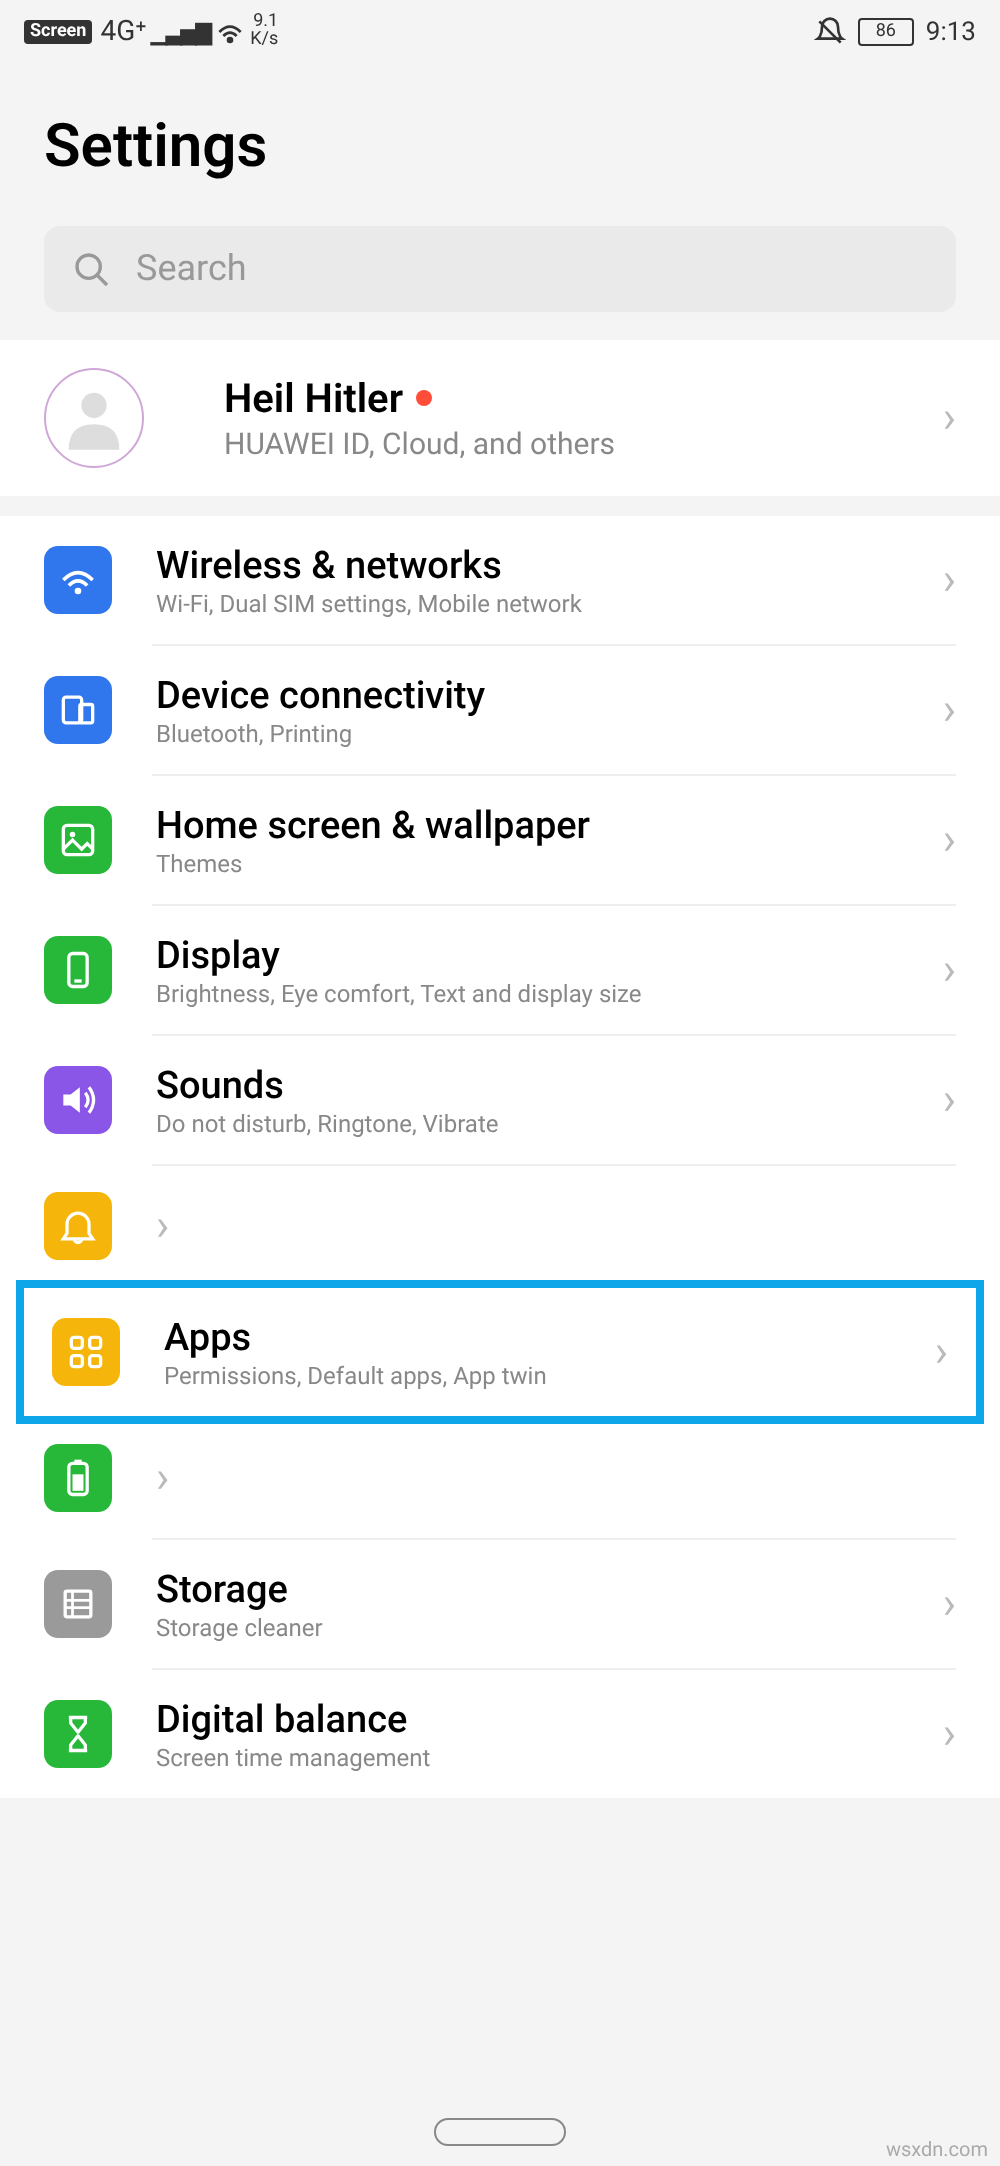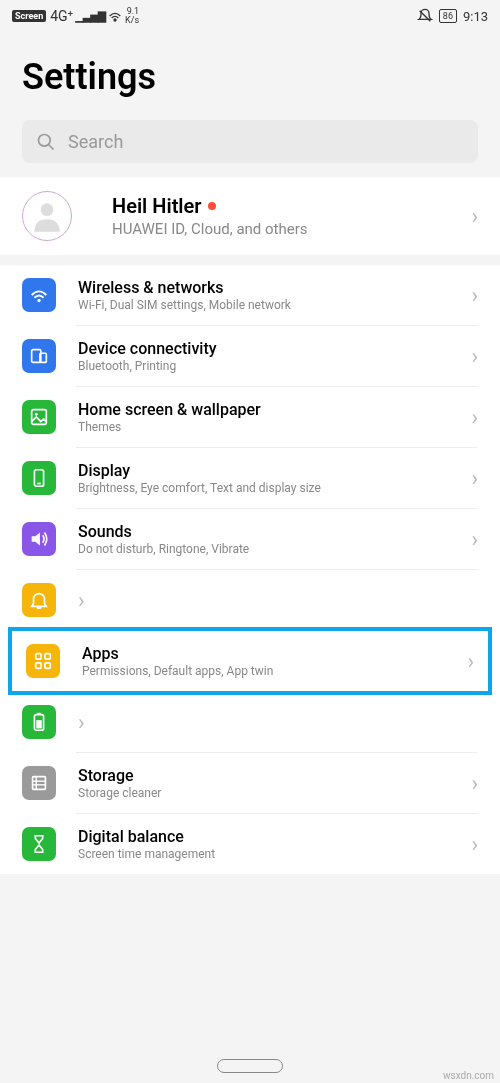--- a/index.html
+++ b/index.html
@@ -37,34 +37,34 @@
       border-radius: 2px;
       font-weight: bold;
     }
     .status-right {
       display: flex;
       align-items: center;
       gap: 6px;
     }
     .battery-box {
       border: 1.5px solid #333;
-      width: 18px;
+      width: 28px;
       height: 14px;
       border-radius: 2px;
       font-size: 9px;
       display: flex;
       align-items: center;
       justify-content: center;
       position: relative;
     }
     .header {
       padding: 24px 22px 12px;
     }
     .header h1 {
-      font-size: 36px;
+      font-size: 30px;
       font-weight: 600;
       color: #000;
     }
     .search-wrap {
       padding: 10px 22px 8px;
       text-align: center;
     }
     .search-box {
       background: #eaeaea;
       border-radius: 8px;
@@ -149,21 +149,21 @@
       flex-shrink: 0;
     }
     .icon svg {
       width: 22px;
       height: 22px;
     }
     .item-text {
       flex: 1;
     }
     .item-title {
-      font-size: 16px;
+      font-size: 19px;
       font-weight: 500;
       color: #000;
     }
     .item-sub {
       font-size: 12px;
       color: #888;
       margin-top: 1px;
     }
     .highlight {
       border: 4px solid #0ea5e9;

